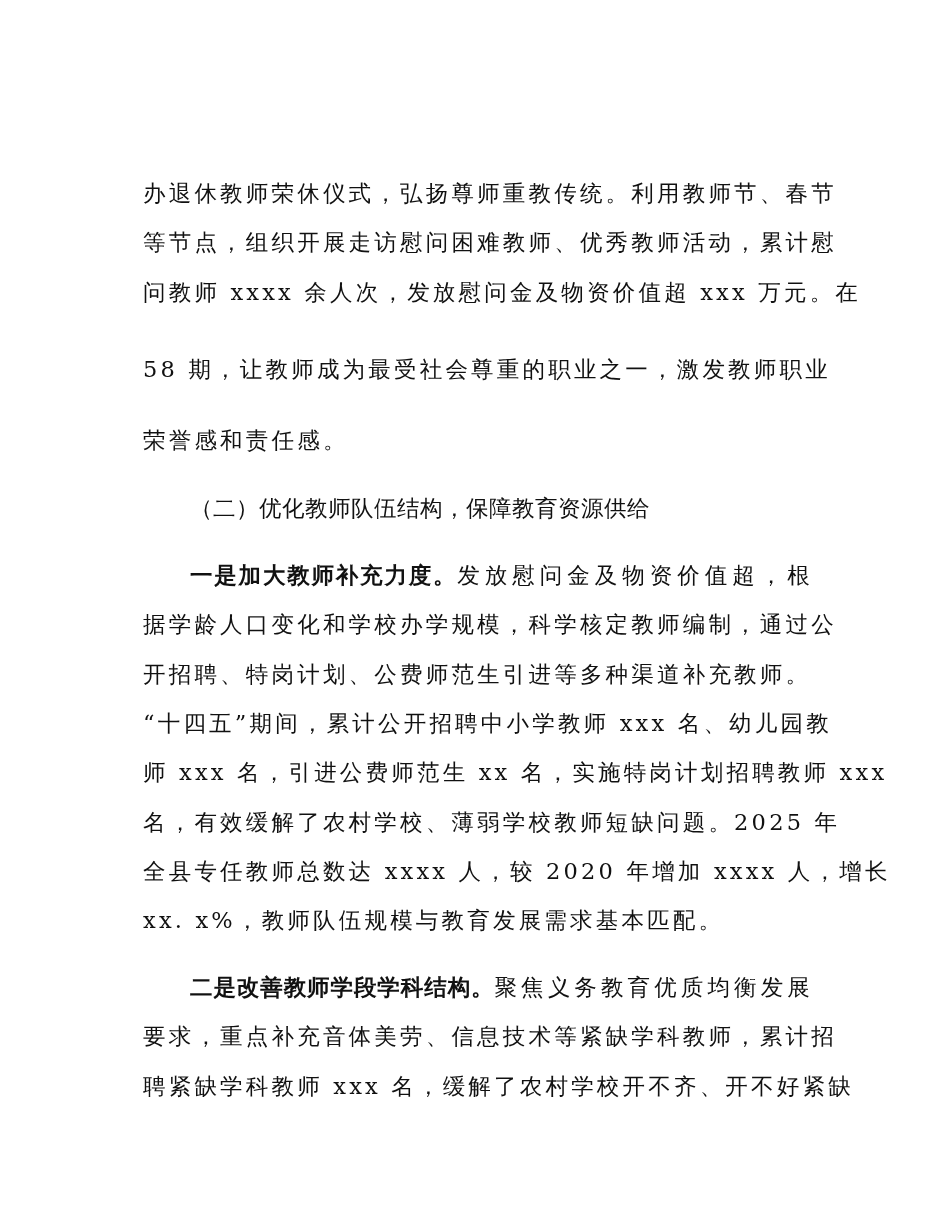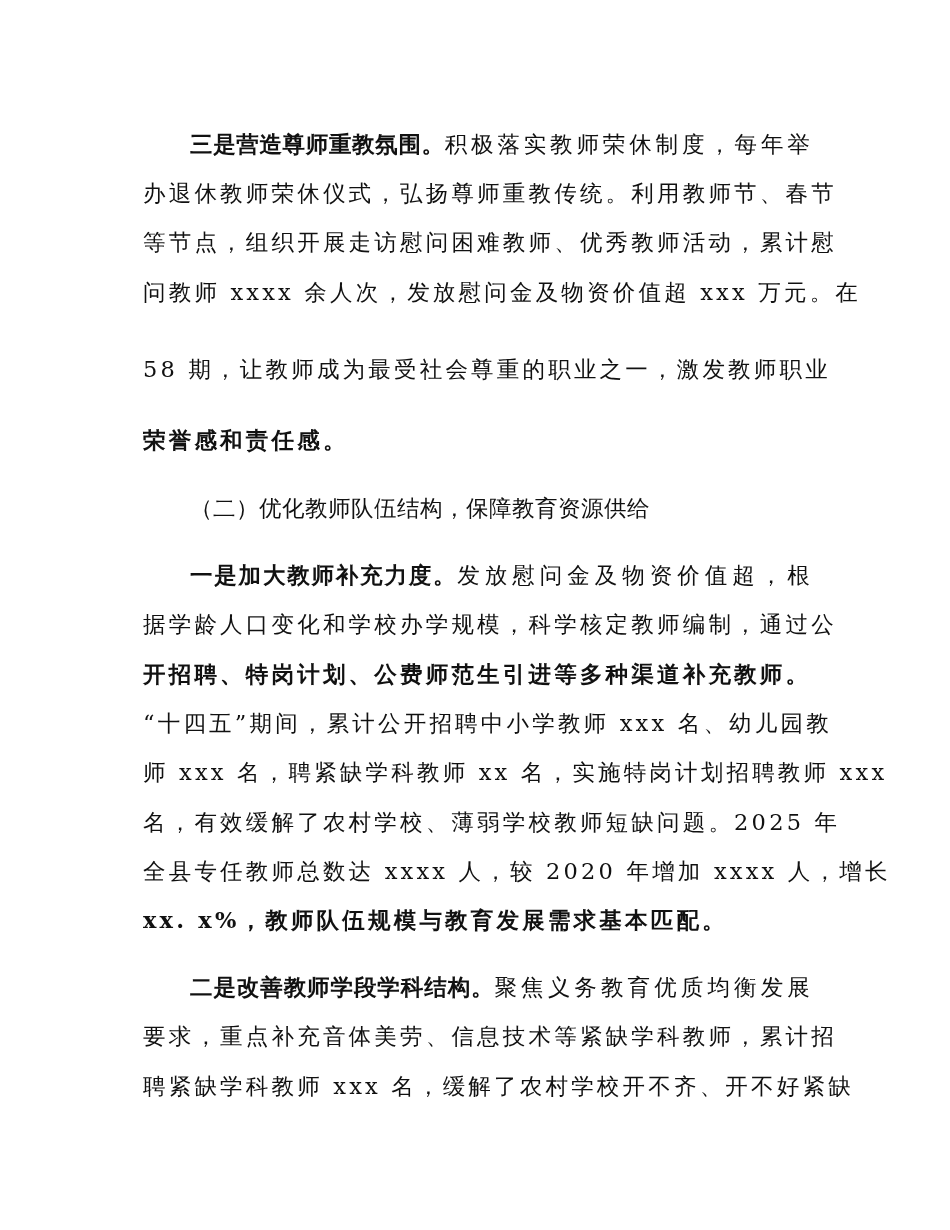--- a/index.html
+++ b/index.html
@@ -33,21 +33,20 @@
       letter-spacing: 3.2px;
       text-align: justify;
       text-align-last: justify;
     }
     .line.indent {
       left: 190px;
       width: 623px;
     }
     .line.last {
       text-align-last: left;
-      font-weight: bold;
     }
     .lead {
       font-family: "DejaVu Sans", "Liberation Sans", sans-serif;
       font-weight: bold;
       letter-spacing: 0;
     }
     .heading {
       position: absolute;
       left: 190px;
       width: 623px;
@@ -57,34 +56,33 @@
       white-space: nowrap;
       font-family: "DejaVu Sans", "Liberation Sans", sans-serif;
       letter-spacing: 0.5px;
     }
   </style>
 </head>
 <body>
 
 <div class="page">
 
-  <div class="line indent" style="top:124px;"><span class="lead">三是营造尊师重教氛围。</span><span>积极落实教师荣休制度，每年举</span></div>
   <div class="line" style="top:173px;">办退休教师荣休仪式，弘扬尊师重教传统。利用教师节、春节</div>
   <div class="line" style="top:222px;">等节点，组织开展走访慰问困难教师、优秀教师活动，累计慰</div>
   <div class="line" style="top:272px;">问教师 xxxx 余人次，发放慰问金及物资价值超 xxx 万元。在</div>
   <div class="line" style="top:349px;">58 期，让教师成为最受社会尊重的职业之一，激发教师职业</div>
   <div class="line last" style="top:420px;">荣誉感和责任感。</div>
 
   <div class="heading" style="top:488px;">（二）优化教师队伍结构，保障教育资源供给</div>
 
   <div class="line indent" style="top:555px;"><span class="lead">一是加大教师补充力度。</span><span>发放慰问金及物资价值超，根</span></div>
   <div class="line" style="top:604px;">据学龄人口变化和学校办学规模，科学核定教师编制，通过公</div>
   <div class="line last" style="top:654px;">开招聘、特岗计划、公费师范生引进等多种渠道补充教师。</div>
   <div class="line" style="top:703px;">“十四五”期间，累计公开招聘中小学教师 xxx 名、幼儿园教</div>
-  <div class="line" style="top:752px;">师 xxx 名，聘紧缺学科教师 xx 名，实施特岗计划招聘教师 xxx</div>
+  <div class="line" style="top:752px;">师 xxx 名，引进公费师范生 xx 名，实施特岗计划招聘教师 xxx</div>
   <div class="line" style="top:802px;">名，有效缓解了农村学校、薄弱学校教师短缺问题。2025 年</div>
   <div class="line" style="top:851px;">全县专任教师总数达 xxxx 人，较 2020 年增加 xxxx 人，增长</div>
   <div class="line last" style="top:900px;">xx. x%，教师队伍规模与教育发展需求基本匹配。</div>
 
   <div class="line indent" style="top:967px;"><span class="lead">二是改善教师学段学科结构。</span><span>聚焦义务教育优质均衡发展</span></div>
   <div class="line" style="top:1016px;">要求，重点补充音体美劳、信息技术等紧缺学科教师，累计招</div>
   <div class="line" style="top:1066px;">聘紧缺学科教师 xxx 名，缓解了农村学校开不齐、开不好紧缺</div>
 
 </div>
 

